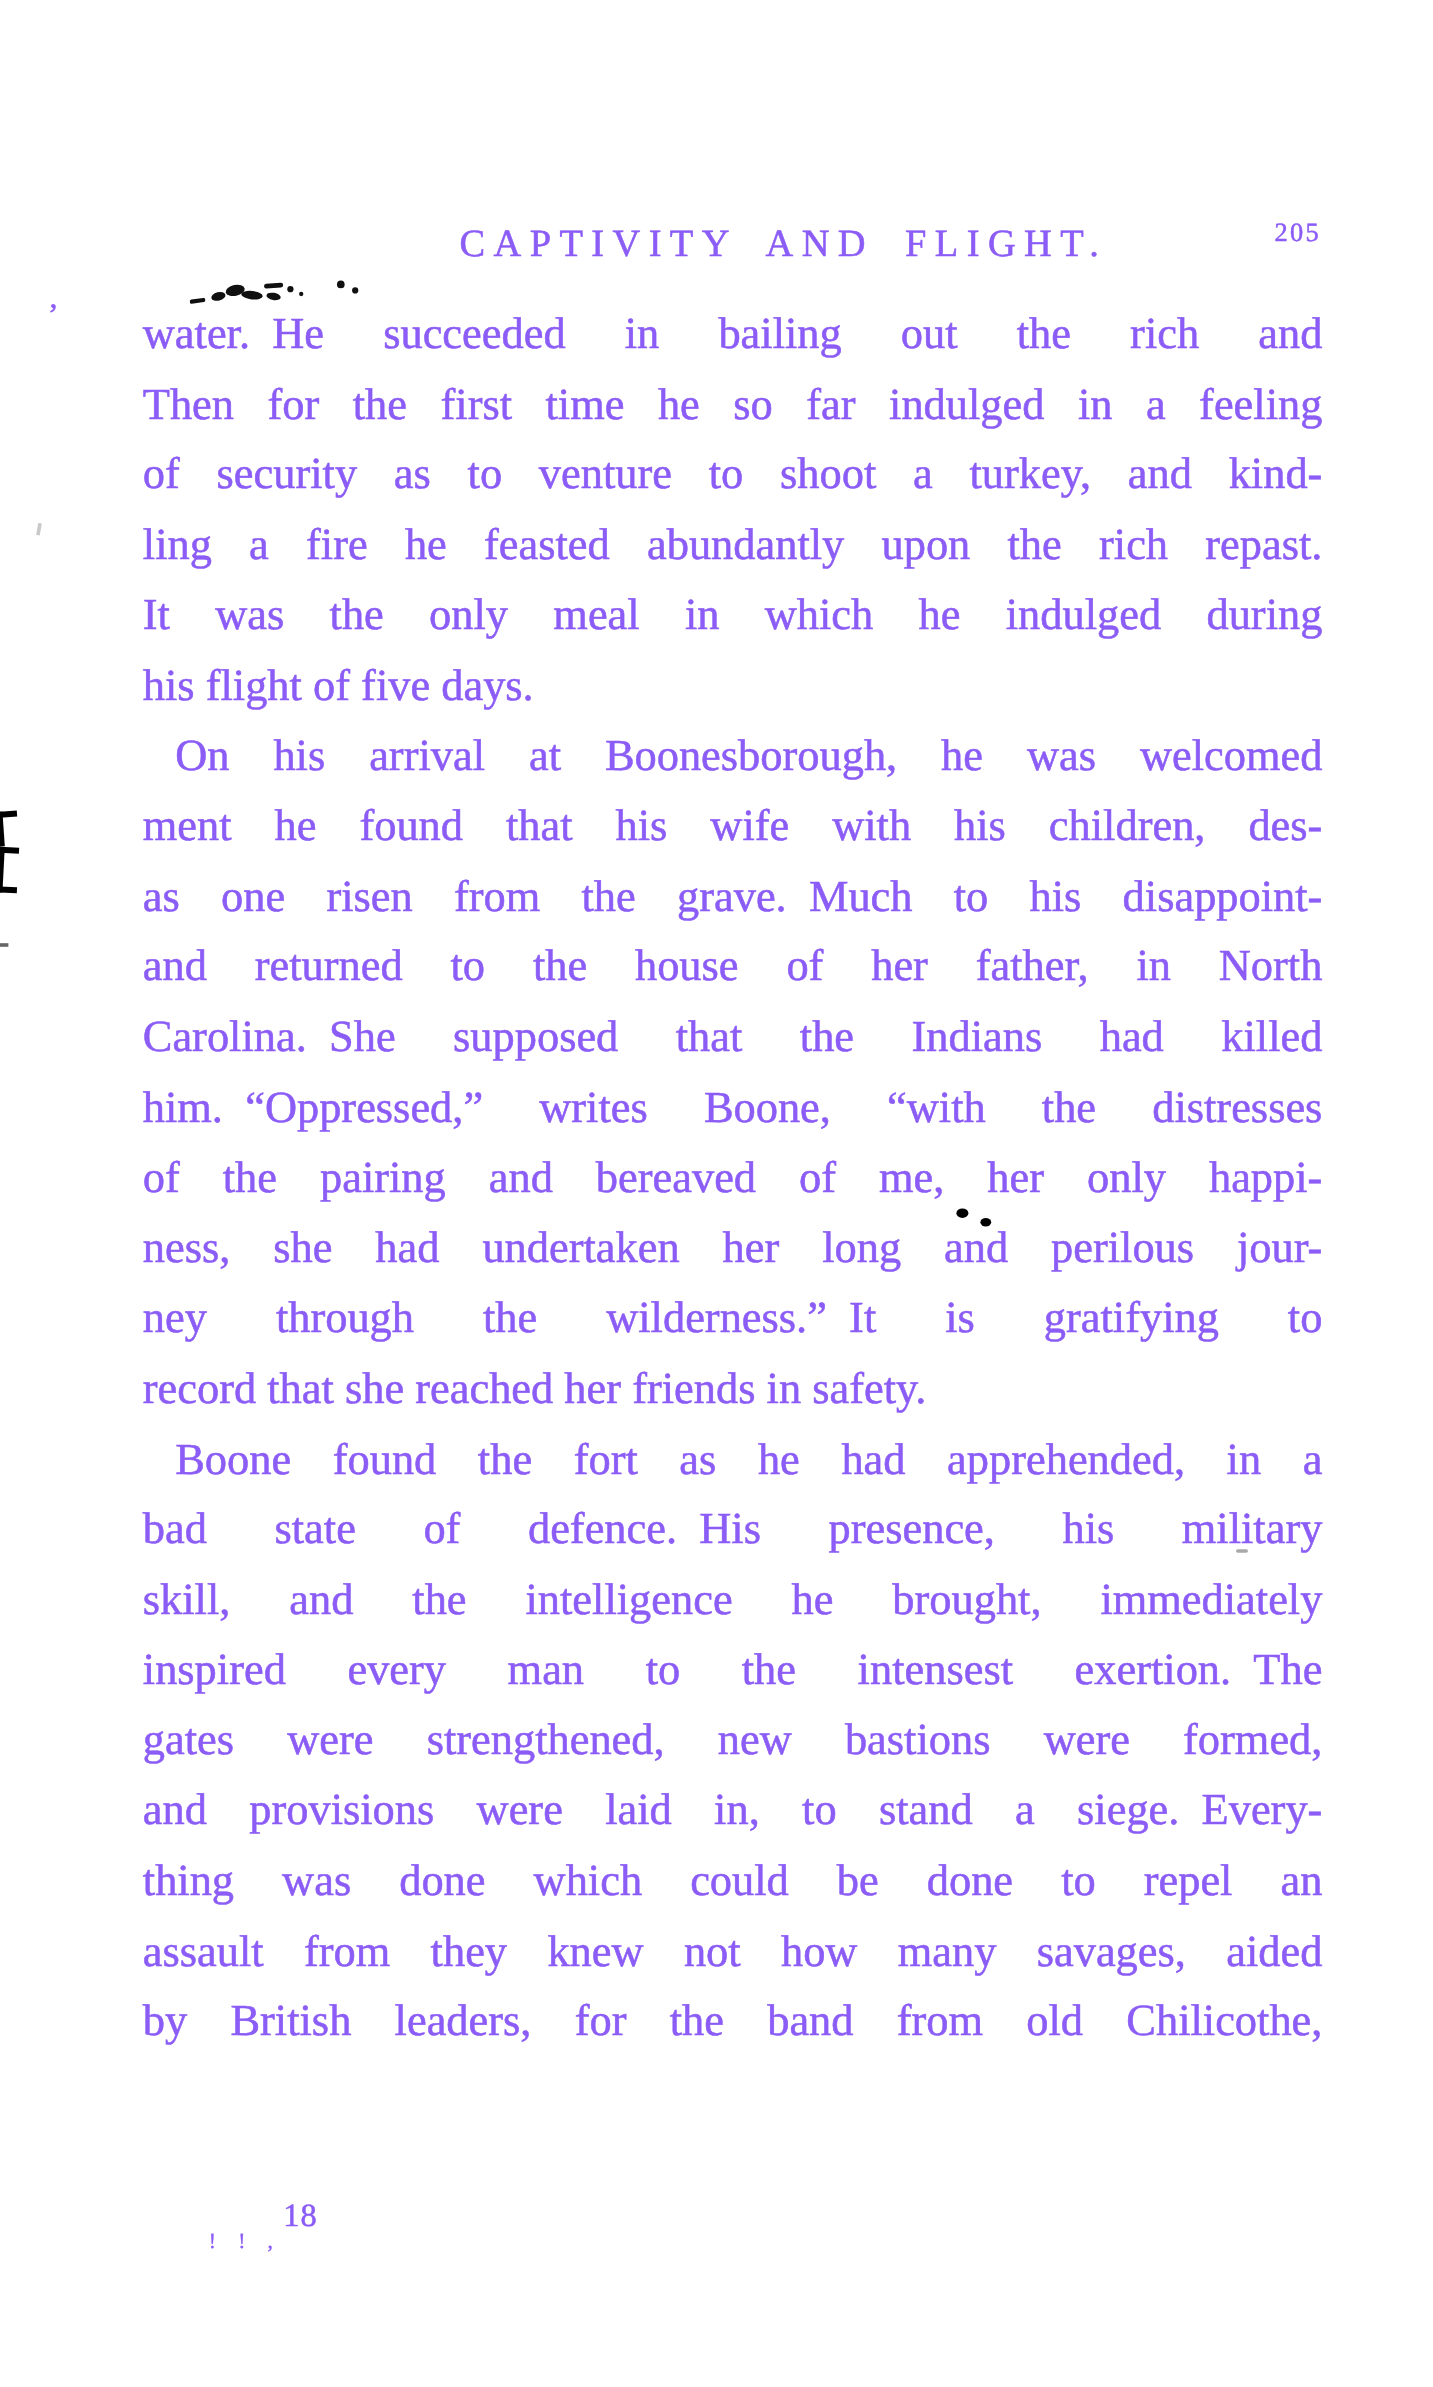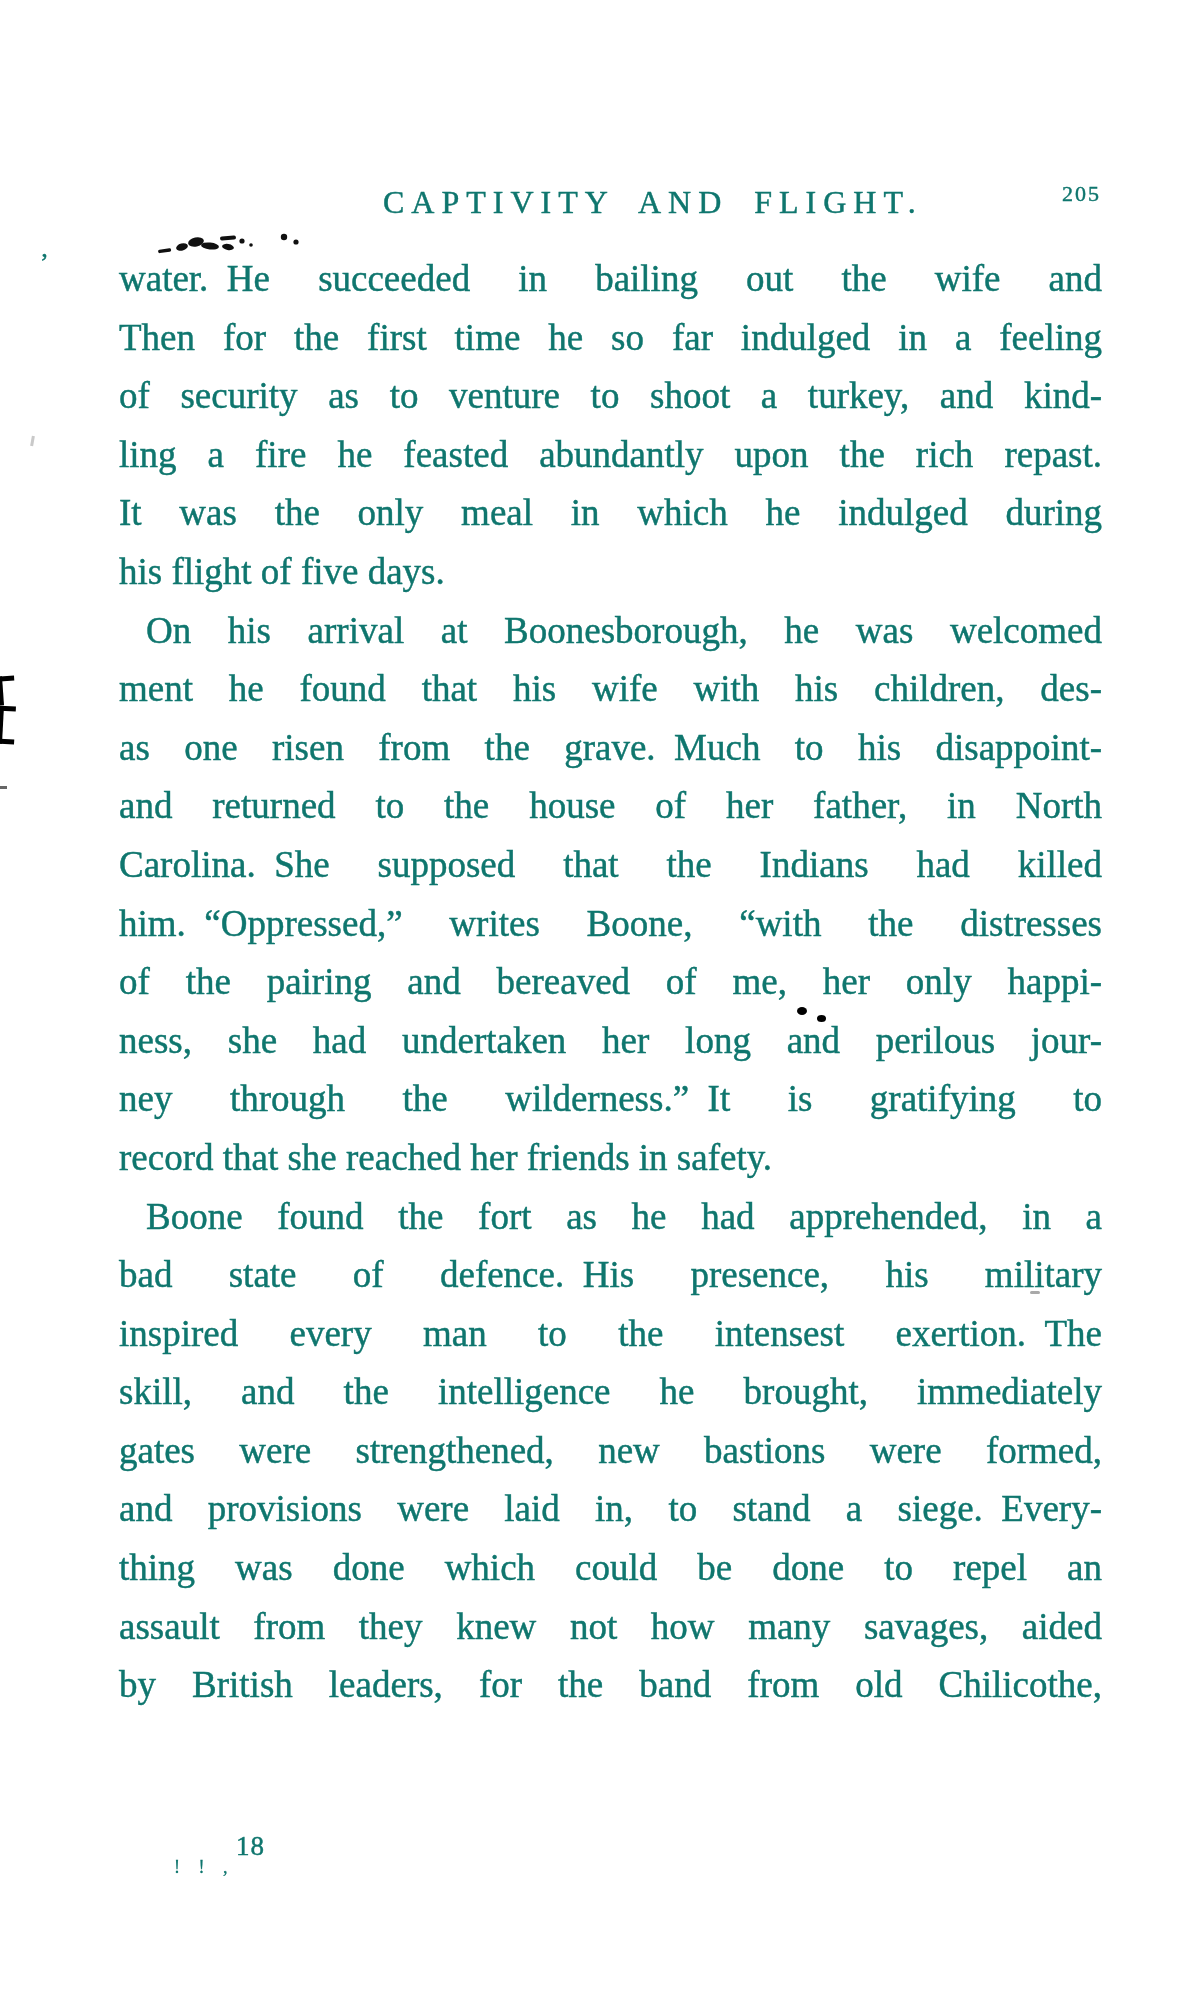--- a/index.html
+++ b/index.html
@@ -2,21 +2,21 @@
 <html><head>
 <meta charset="utf-8">
 <style>
   html, body { margin: 0; padding: 0; background: #ffffff; }
   .page {
     position: relative;
     width: 1194px;
     height: 1989px;
     background: #ffffff;
     font-family: "Liberation Serif", serif;
-    color: #0f766e;
+    color: #8b5cf6;
     overflow: hidden;
     -webkit-text-stroke: 0.45px currentColor;
   }
   .running-title {
     position: absolute;
     left: 383px;
     top: 184px;
     font-size: 32px;
     letter-spacing: 7px;
     word-spacing: 11px;
@@ -157,40 +157,40 @@
       <rect x="62" y="8" width="16" height="4" rx="2" transform="rotate(-4 70 10)"></rect>
       <ellipse cx="70" cy="19" rx="6" ry="3" transform="rotate(10 70 19)"></ellipse>
       <circle cx="84" cy="13" r="2.6"></circle>
       <circle cx="93" cy="17" r="1.8"></circle>
       <circle cx="126" cy="9" r="3.2"></circle>
       <circle cx="138" cy="14" r="2.6"></circle>
     </g>
   </svg>
 
   <div class="text-block" id="text-block">
-      <div class="line">water. He succeeded in bailing out the wife and</div>
+      <div class="line">water. He succeeded in bailing out the rich and</div>
       <div class="line">Then for the first time he so far indulged in a feeling</div>
       <div class="line">of security as to venture to shoot a turkey, and kind-</div>
       <div class="line">ling a fire he feasted abundantly upon the rich repast.</div>
       <div class="line">It was the only meal in which he indulged during</div>
       <div class="line last">his flight of five days.</div>
       <div class="line indent">On his arrival at Boonesborough, he was welcomed</div>
       <div class="line">ment he found that his wife with his children, des-</div>
       <div class="line">as one risen from the grave. Much to his disappoint-</div>
       <div class="line">and returned to the house of her father, in North</div>
       <div class="line">Carolina. She supposed that the Indians had killed</div>
       <div class="line">him. “Oppressed,” writes Boone, “with the distresses</div>
       <div class="line">of the pairing and bereaved of me, her only happi-</div>
       <div class="line">ness, she had undertaken her long and perilous jour-</div>
       <div class="line">ney through the wilderness.” It is gratifying to</div>
       <div class="line last">record that she reached her friends in safety.</div>
       <div class="line indent">Boone found the fort as he had apprehended, in a</div>
       <div class="line">bad state of defence. His presence, his military</div>
+      <div class="line">skill, and the intelligence he brought, immediately</div>
       <div class="line">inspired every man to the intensest exertion. The</div>
-      <div class="line">skill, and the intelligence he brought, immediately</div>
       <div class="line">gates were strengthened, new bastions were formed,</div>
       <div class="line">and provisions were laid in, to stand a siege. Every-</div>
       <div class="line">thing was done which could be done to repel an</div>
       <div class="line">assault from they knew not how many savages, aided</div>
       <div class="line">by British leaders, for the band from old Chilicothe,</div>
     </div>
 
   <div class="hook-mark-top"></div>
   <div class="hook-mark-bottom"></div>
   <div class="edge-dash"></div>

